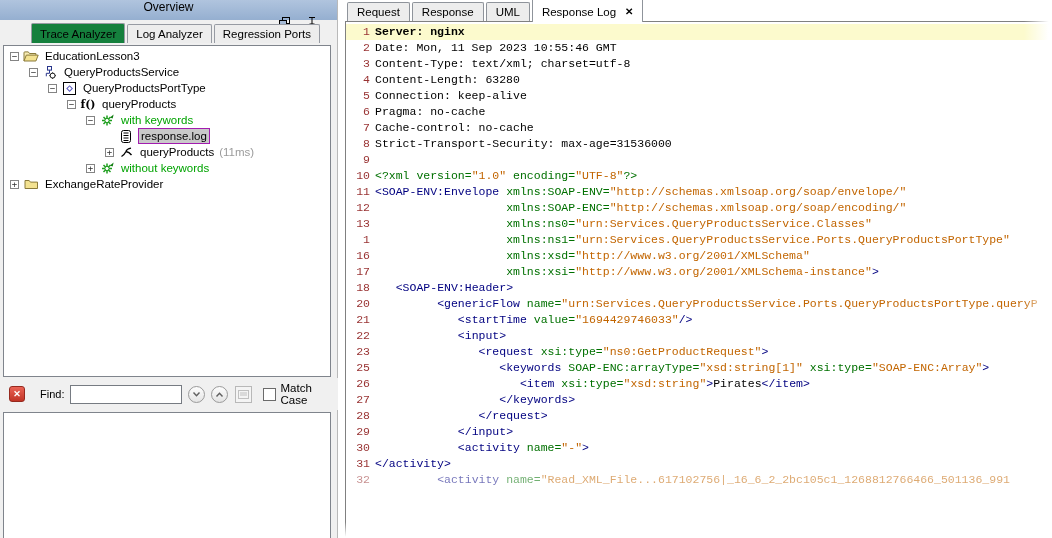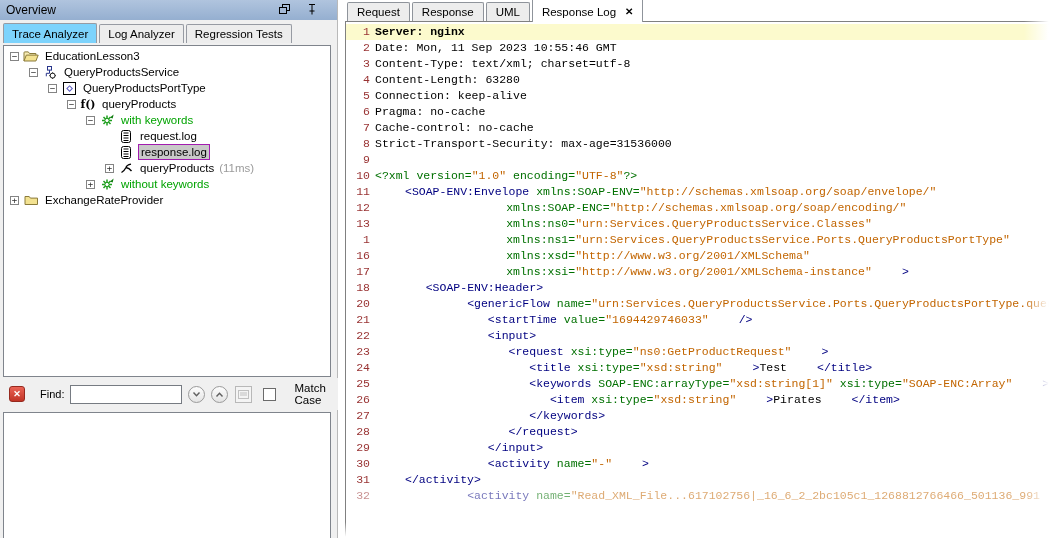--- a/index.html
+++ b/index.html
@@ -1,27 +1,27 @@
 <!DOCTYPE html>
 <html><head>
 <meta charset="utf-8">
 <style>
   * { box-sizing: border-box; margin: 0; padding: 0; }
   html,body { width:1052px; height:538px; background:#fff; overflow:hidden;
     font-family:"Liberation Sans", sans-serif; position:relative; }
 
   
   .left-panel { position:absolute; left:0; top:0; width:338px; height:538px; border-right:1px solid #B9B9B9; background:#F0F0F0; }
-  .titlebar { height:20px; background:linear-gradient(#B0C4DE,#95AFD0); display:flex; align-items:center; padding:0 6px; }
+  .titlebar { height:20px; background:linear-gradient(#B0C4DE,#95AFD0); display:flex; align-items:center; padding:0 6px;flex-direction:column; }
   .titlebar .title { font-size:12px; color:#000; }
   .win-icons { margin-left:auto; display:flex; gap:16px; padding-right:14px; align-items:center; }
   .tabstrip { height:23px; background:#F0F0F0; display:flex; align-items:flex-end; padding-left:3px; }
   .ltab { font-size:11.5px; padding:3px 8px 3px; background:#EDEDED; border:1px solid #979BA3;
           border-bottom:none; margin-right:2px; border-radius:2px 2px 0 0; color:#000; position:relative; }
-  .ltab.active { background:#7dd3fc; padding-top:4px; z-index:2; }
+  .ltab.active { background:#15803d; padding-top:4px; z-index:2;margin-left:28px; }
   .tree-box { position:absolute; left:3px; top:45px; width:328px; height:332px; border:1px solid #7F848C;
               background:#fff; overflow:hidden; padding-top:2px; }
   .tree-row { height:16px; display:flex; align-items:center; font-size:11.5px; white-space:nowrap; color:#000; }
   .expander { width:9px; height:9px; border:1px solid #848484; background:#fff; font-size:9px; line-height:7px;
               text-align:center; margin-right:4px; flex:none; font-family:"DejaVu Sans Mono",monospace; color:#333; }
   .expander.noexp { border:none; background:transparent; }
   .tree-icon { width:16px; margin-right:4px; flex:none; display:flex; align-items:center; justify-content:center; }
   .ficon { font-weight:bold; font-size:11px; font-family:"DejaVu Serif",serif; }
   .tree-label { padding:0 2px; line-height:14px; }
   .tree-label.green { color:#00A300; }
@@ -35,38 +35,38 @@
                display:flex; align-items:center; justify-content:center; flex:none; }
   .find-label { margin-left:15px; font-size:11px; }
   .find-input { width:112px; height:19px; border:1px solid #767B82; margin-left:6px; font-size:11.5px;
                 padding:0 3px; font-family:"Liberation Sans",sans-serif; background:#fff; }
   .round-btn { width:17px; height:17px; border-radius:50%; border:1px solid #9A9A9A;
                background:linear-gradient(#FDFDFD,#E4E4E4); display:flex; align-items:center;
                justify-content:center; margin-left:6px; flex:none; }
   .sq-btn { width:17px; height:17px; border:1px solid #B8B8B8; background:#F4F4F4; display:flex;
             align-items:center; justify-content:center; margin-left:7px; flex:none; }
   .checkbox { width:13px; height:13px; border:1px solid #6B6B6B; background:#fff; margin-left:11px; flex:none; }
-  .mc-label { margin-left:18px; font-size:11.5px; }
+  .mc-label { margin-left:4px; font-size:11.5px; }
   .bottom-box { position:absolute; left:3px; top:412px; width:328px; height:130px; border:1px solid #7F848C; background:#fff; }
 
   
   .right-panel { position:absolute; left:345px; top:0; width:707px; height:538px; background:#fff; }
   .rtabstrip { height:21px; display:flex; align-items:flex-end; padding-left:2px; background:#fff; }
   .rtab { font-size:11.5px; padding:3px 9px; background:#EDEDED; border:1px solid #8F949B; border-bottom:none;
           margin-right:2px; border-radius:2px 2px 0 0; display:flex; align-items:center; gap:9px; position:relative; }
   .rtab.active { background:#FFFFFF; padding-top:16px; z-index:2; margin-bottom:-1px; padding-bottom:4px; }
   .tab-close { font-size:10px; font-weight:bold; line-height:10px; }
   .editor { position:absolute; left:0; top:21px; right:-1px; bottom:0; border:1px solid #808080; border-right:none;
             background:#fff; overflow:hidden; font-family:"Liberation Mono",monospace; font-size:11.5px;
             line-height:16px; padding-top:2px; }
   .code-line { height:16px; white-space:pre; display:flex; }
   .code-line.hl { background:#FCFACD; }
   .ln { width:24px; text-align:right; color:#993333; flex:none; margin-right:5px; }
   .code { flex:1; }
-  .tag  { color:#000080;margin-left:30px; }
+  .tag  { color:#000080; }
   .attr { color:#007000; }
   .val  { color:#C26500; }
   .plain{ color:#000; }
   .bold { color:#000; font-weight:bold;font-family:Liberation Mono, monospace; }
   .code-line.faded { opacity:.55; }
 
   
   .right-fade { position:absolute; right:0; top:0; width:28px; height:538px; z-index:40; pointer-events:none;
                 background:linear-gradient(to right, rgba(255,255,255,0), #fff 88%); }
   .bottom-fade { position:absolute; left:345px; right:0; bottom:0; height:16px; z-index:40; pointer-events:none;
@@ -84,21 +84,21 @@
             <rect x="0.5" y="3.5" width="7" height="6" fill="#A5BAD6" stroke="#000"></rect>
           </svg></span>
       <span><svg width="10" height="12">
             <path d="M2 1.5 h6 M5 1.5 v6.5 M2.5 8 h5 M5 8 v3.5" fill="none" stroke="#000"></path>
           </svg></span>
     </span>
   </div>
   <div class="tabstrip">
       <div class="ltab active"><span>Trace Analyzer</span></div>
       <div class="ltab"><span>Log Analyzer</span></div>
-      <div class="ltab"><span>Regression Tests</span></div>
+      <div class="ltab"><span>Regression Ports</span></div>
     </div>
   <div class="tree-box">
       <div class="tree-row" style="padding-left: 6px;">
         <span class="expander">−</span>
         <span class="tree-icon">
           <svg width="16" height="12">
             <path d="M1 11 V2.7 a.8.8 0 0 1 .8-.8 h3.5 l1.2 1.6 h6.4 v1.6" fill="#F7ECB5" stroke="#8A7A3A"></path>
             <path d="M1 11 L3.3 5.1 H15.2 L12.9 11 Z" fill="#F3E291" stroke="#8A7A3A"></path>
           </svg>
         </span>
@@ -138,30 +138,20 @@
         <span class="tree-icon">
           <svg width="13" height="13">
             <g stroke="#1E9E1E" stroke-width="1.5">
               <path d="M6 1.5 v10 M1 6.5 h10 M2.5 3 l7 7 M9.5 3 l-7 7"></path>
             </g>
             <circle cx="6" cy="6.5" r="2.1" fill="#fff" stroke="#1E9E1E"></circle>
             <path d="M9 3.6 L12.6 0.4 L11.6 4.6 Z" fill="#0B7A0B"></path>
           </svg>
         </span>
         <span class="tree-label green">with keywords</span>
-      </div>
-      <div class="tree-row" style="padding-left: 101px;">
-        <span class="expander noexp"></span>
-        <span class="tree-icon">
-          <svg width="12" height="13">
-            <rect x="1.5" y="0.5" width="9" height="12" rx="2" fill="#fff" stroke="#000"></rect>
-            <path d="M3.5 3 h5 M3.5 5.5 h5 M3.5 8 h5 M3.5 10.5 h5" stroke="#000"></path>
-          </svg>
-        </span>
-        <span class="tree-label">request.log</span>
       </div>
       <div class="tree-row" style="padding-left: 101px;">
         <span class="expander noexp"></span>
         <span class="tree-icon">
           <svg width="12" height="13">
             <rect x="1.5" y="0.5" width="9" height="12" rx="2" fill="#fff" stroke="#000"></rect>
             <path d="M3.5 3 h5 M3.5 5.5 h5 M3.5 8 h5 M3.5 10.5 h5" stroke="#000"></path>
           </svg>
         </span>
         <span class="tree-label selected">response.log</span>
@@ -258,21 +248,20 @@
         <div class="code-line"><span class="ln">12</span><span class="code"><span>                   </span><span class="attr">xmlns:SOAP-ENC=</span><span class="val">"http://schemas.xmlsoap.org/soap/encoding/"</span></span></div>
         <div class="code-line"><span class="ln">13</span><span class="code"><span>                   </span><span class="attr">xmlns:ns0=</span><span class="val">"urn:Services.QueryProductsService.Classes"</span></span></div>
         <div class="code-line"><span class="ln">1</span><span class="code"><span>                   </span><span class="attr">xmlns:ns1=</span><span class="val">"urn:Services.QueryProductsService.Ports.QueryProductsPortType"</span></span></div>
         <div class="code-line"><span class="ln">16</span><span class="code"><span>                   </span><span class="attr">xmlns:xsd=</span><span class="val">"http://www.w3.org/2001/XMLSchema"</span></span></div>
         <div class="code-line"><span class="ln">17</span><span class="code"><span>                   </span><span class="attr">xmlns:xsi=</span><span class="val">"http://www.w3.org/2001/XMLSchema-instance"</span><span class="tag">&gt;</span></span></div>
         <div class="code-line"><span class="ln">18</span><span class="code"><span>   </span><span class="tag">&lt;SOAP-ENV:Header&gt;</span></span></div>
         <div class="code-line"><span class="ln">20</span><span class="code"><span>         </span><span class="tag">&lt;genericFlow </span><span class="attr">name=</span><span class="val">"urn:Services.QueryProductsService.Ports.QueryProductsPortType.queryP</span></span></div>
         <div class="code-line"><span class="ln">21</span><span class="code"><span>            </span><span class="tag">&lt;startTime </span><span class="attr">value=</span><span class="val">"1694429746033"</span><span class="tag">/&gt;</span></span></div>
         <div class="code-line"><span class="ln">22</span><span class="code"><span>            </span><span class="tag">&lt;input&gt;</span></span></div>
         <div class="code-line"><span class="ln">23</span><span class="code"><span>               </span><span class="tag">&lt;request </span><span class="attr">xsi:type=</span><span class="val">"ns0:GetProductRequest"</span><span class="tag">&gt;</span></span></div>
-        <div class="code-line"><span class="ln">24</span><span class="code"><span>                  </span><span class="tag">&lt;title </span><span class="attr">xsi:type=</span><span class="val">"xsd:string"</span><span class="tag">&gt;</span><span class="plain">Test</span><span class="tag">&lt;/title&gt;</span></span></div>
         <div class="code-line"><span class="ln">25</span><span class="code"><span>                  </span><span class="tag">&lt;keywords </span><span class="attr">SOAP-ENC:arrayType=</span><span class="val">"xsd:string[1]"</span><span class="attr"> xsi:type=</span><span class="val">"SOAP-ENC:Array"</span><span class="tag">&gt;</span></span></div>
         <div class="code-line"><span class="ln">26</span><span class="code"><span>                     </span><span class="tag">&lt;item </span><span class="attr">xsi:type=</span><span class="val">"xsd:string"</span><span class="tag">&gt;</span><span class="plain">Pirates</span><span class="tag">&lt;/item&gt;</span></span></div>
         <div class="code-line"><span class="ln">27</span><span class="code"><span>                  </span><span class="tag">&lt;/keywords&gt;</span></span></div>
         <div class="code-line"><span class="ln">28</span><span class="code"><span>               </span><span class="tag">&lt;/request&gt;</span></span></div>
         <div class="code-line"><span class="ln">29</span><span class="code"><span>            </span><span class="tag">&lt;/input&gt;</span></span></div>
         <div class="code-line"><span class="ln">30</span><span class="code"><span>            </span><span class="tag">&lt;activity </span><span class="attr">name=</span><span class="val">"-"</span><span class="tag">&gt;</span></span></div>
         <div class="code-line"><span class="ln">31</span><span class="code"><span class="tag">&lt;/activity&gt;</span></span></div>
         <div class="code-line faded"><span class="ln">32</span><span class="code"><span>         </span><span class="tag">&lt;activity </span><span class="attr">name=</span><span class="val">"Read_XML_File...617102756|_16_6_2_2bc105c1_1268812766466_501136_991</span></span></div>
       </div>
   </div>

